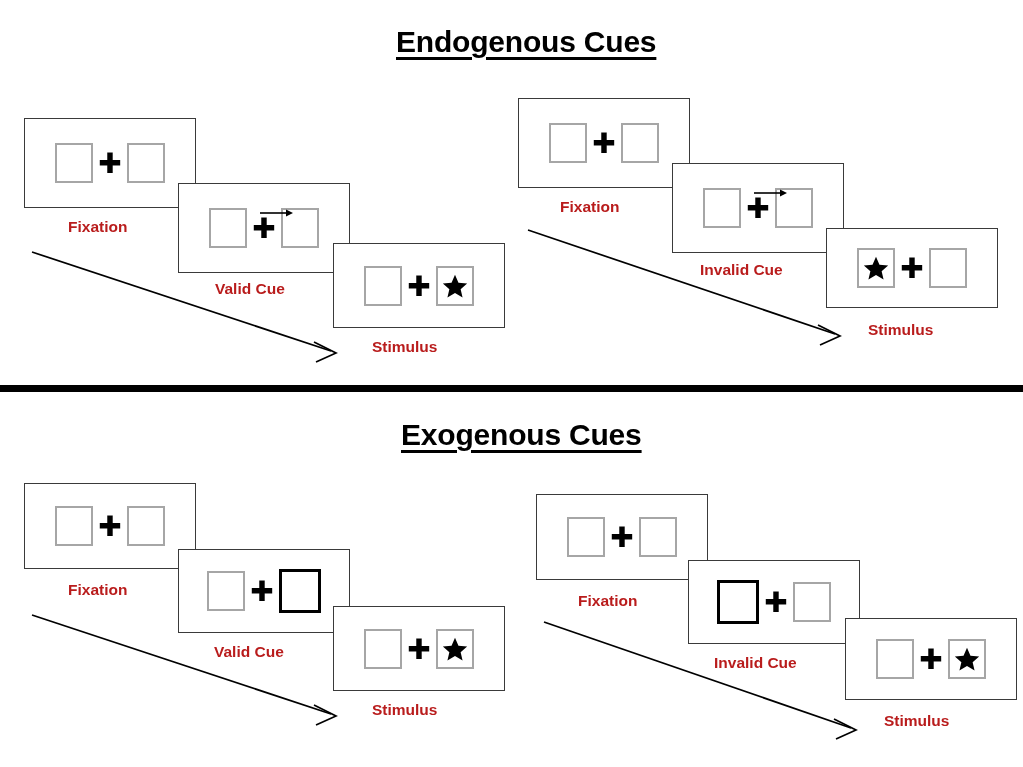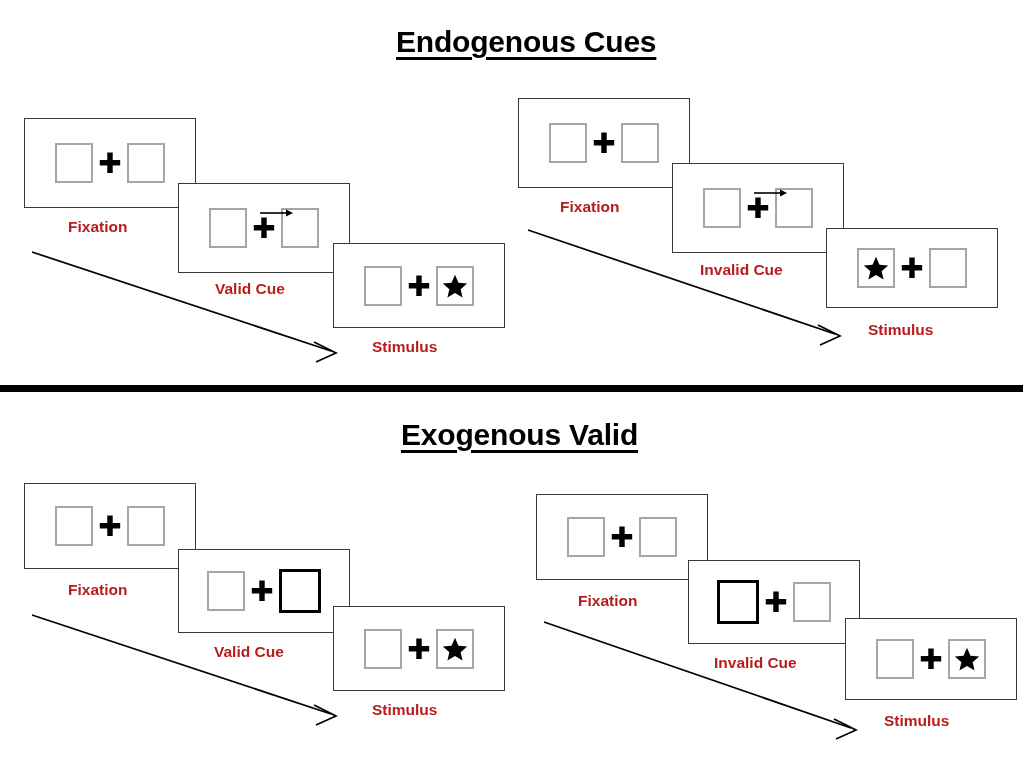--- a/index.html
+++ b/index.html
@@ -200,21 +200,21 @@
   </div>
   <div class="panel-label" style="left:868px;top:321px;">Stimulus</div>
 
   <svg class="flow-arrow" style="left:524px;top:224px;width:330px;height:125px;" viewBox="0 0 330 125">
     <line x1="4" y1="6" x2="311" y2="110" stroke="#000" stroke-width="1.7"></line>
     <polyline points="294,101 316,112 296,121" fill="none" stroke="#000" stroke-width="1.7"></polyline>
   </svg>
 
   <div class="divider" style="top:385px;"></div>
 
-  <div class="section-title" style="left:401px;top:418px;">Exogenous Valid</div>
+  <div class="section-title" style="left:401px;top:418px;">Exogenous Cues</div>
 
   <div class="panel" style="left:24px;top:483px;width:172px;height:86px;">
     <div class="panel-inner">
       <div class="box"></div>
       <div class="cross">
         <span class="plus">✚</span>
       </div>
       <div class="box"></div>
     </div>
   </div>

